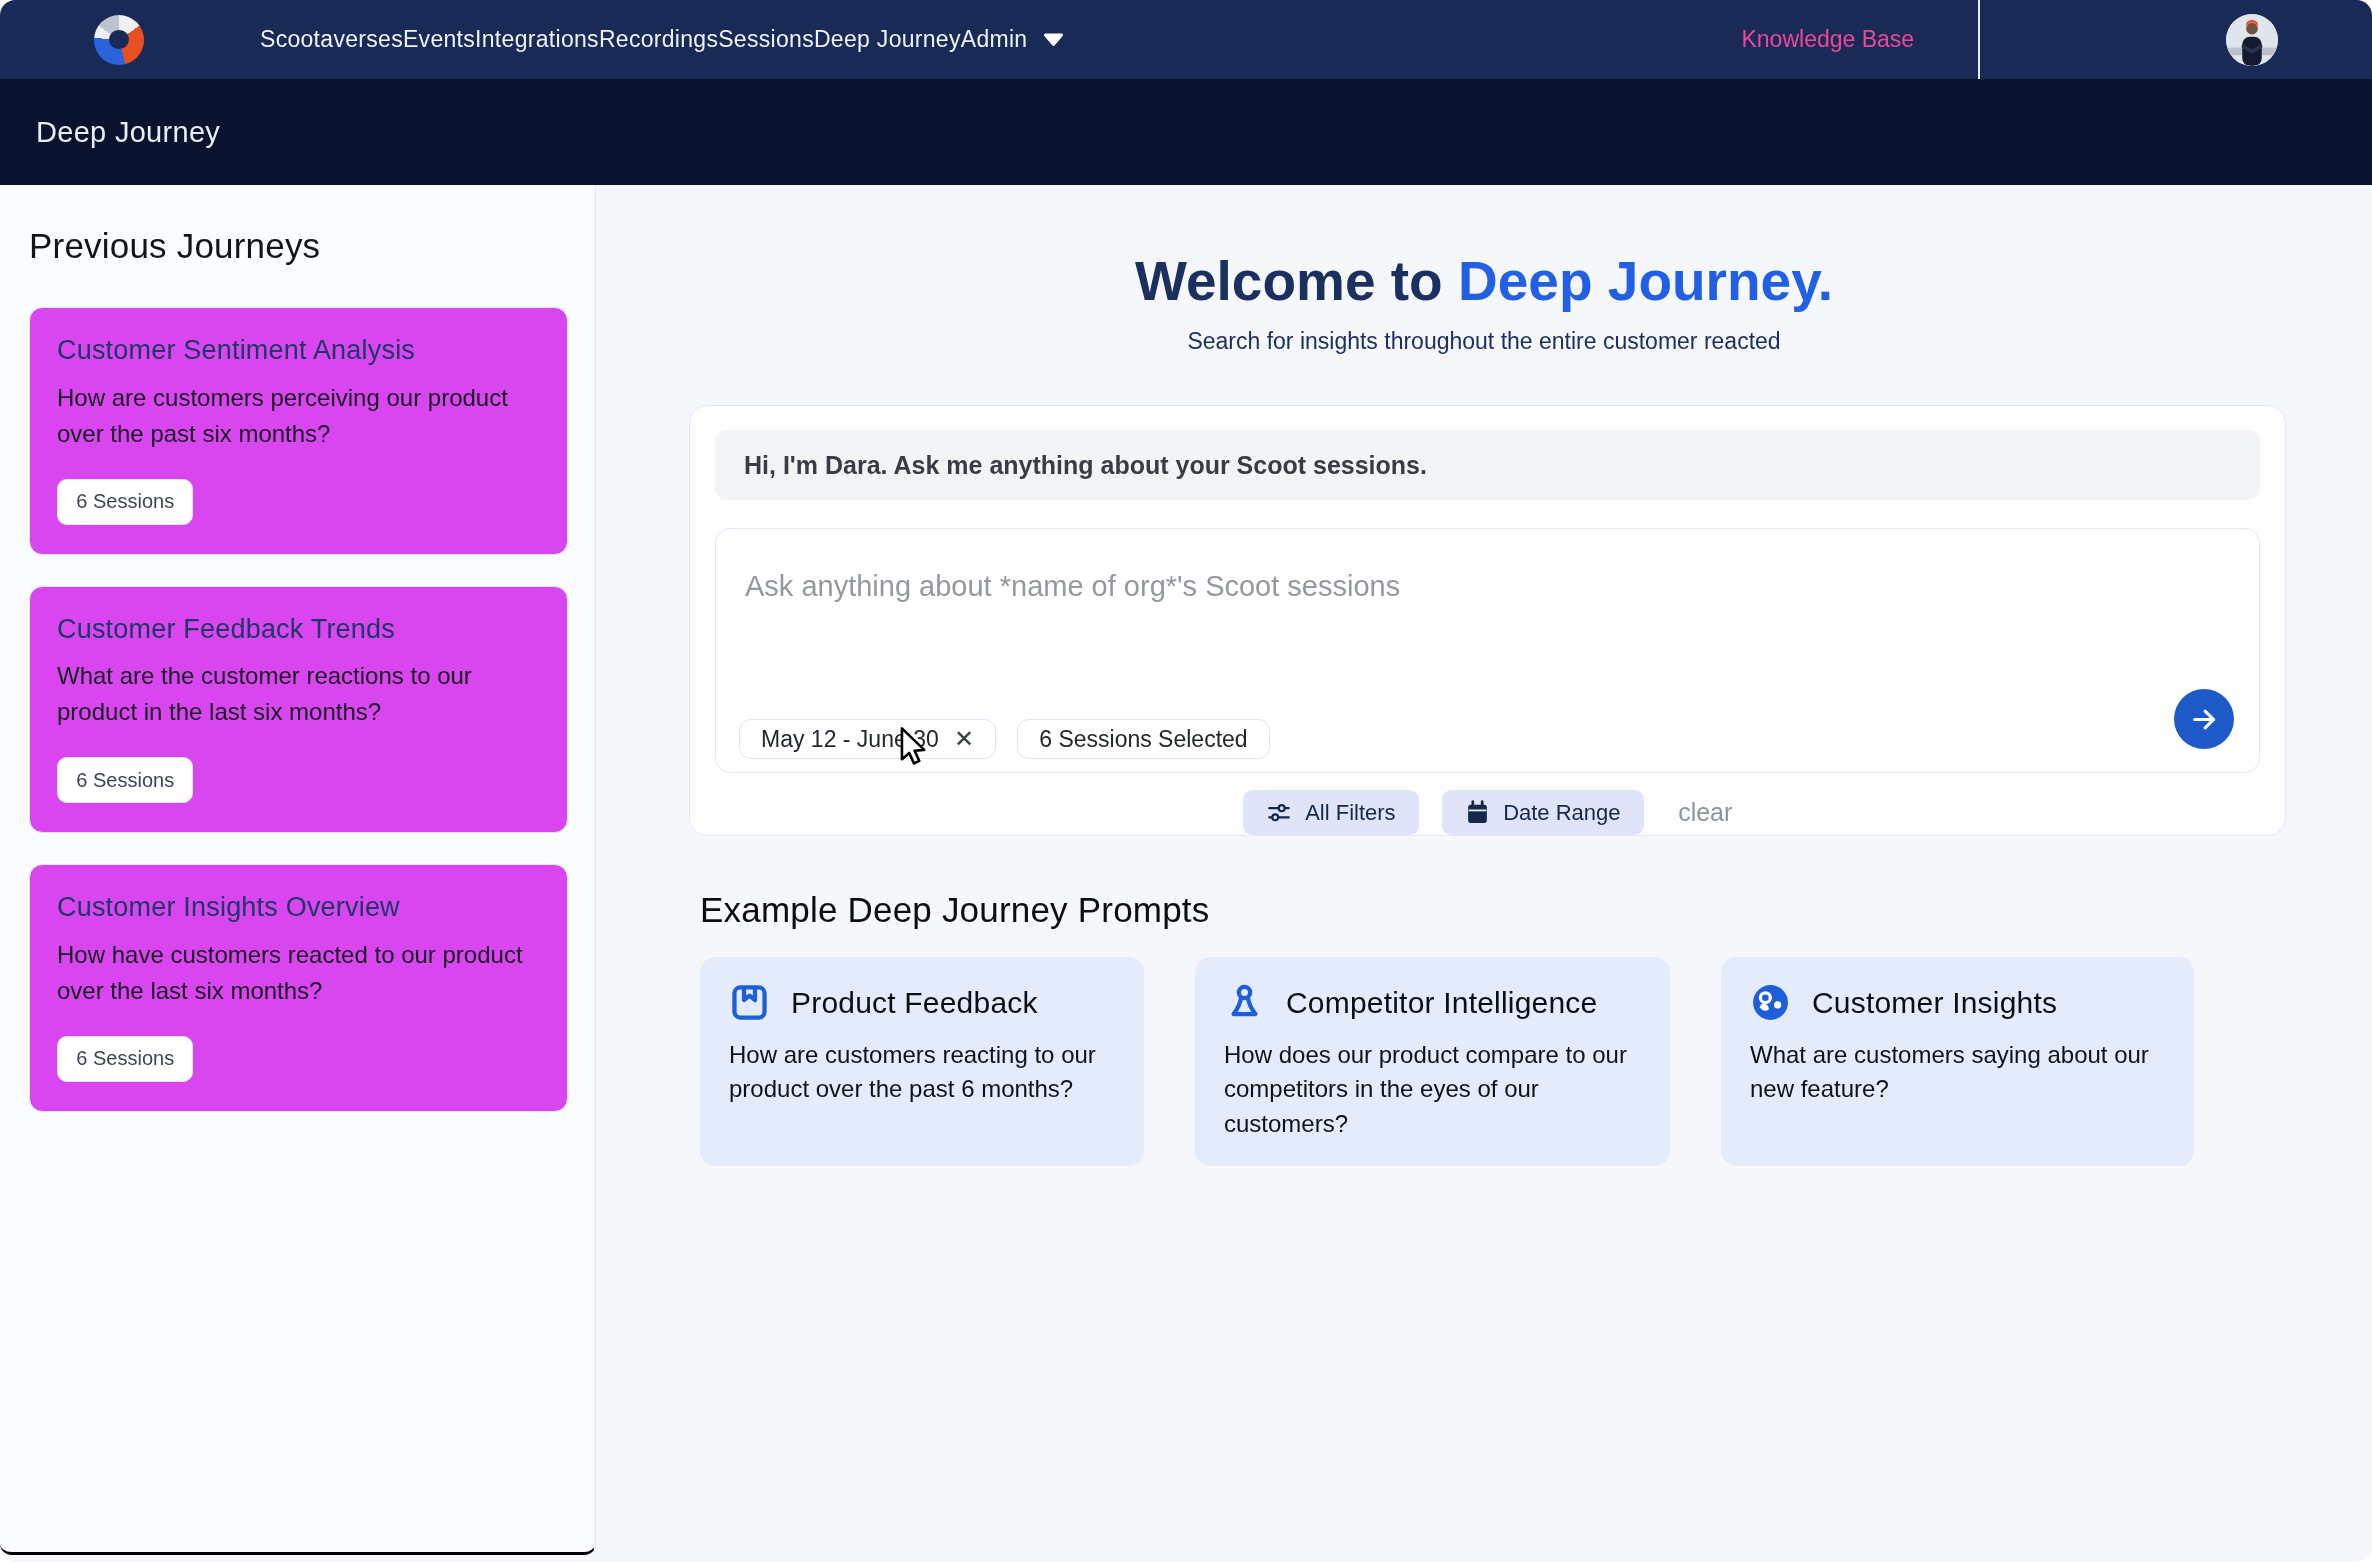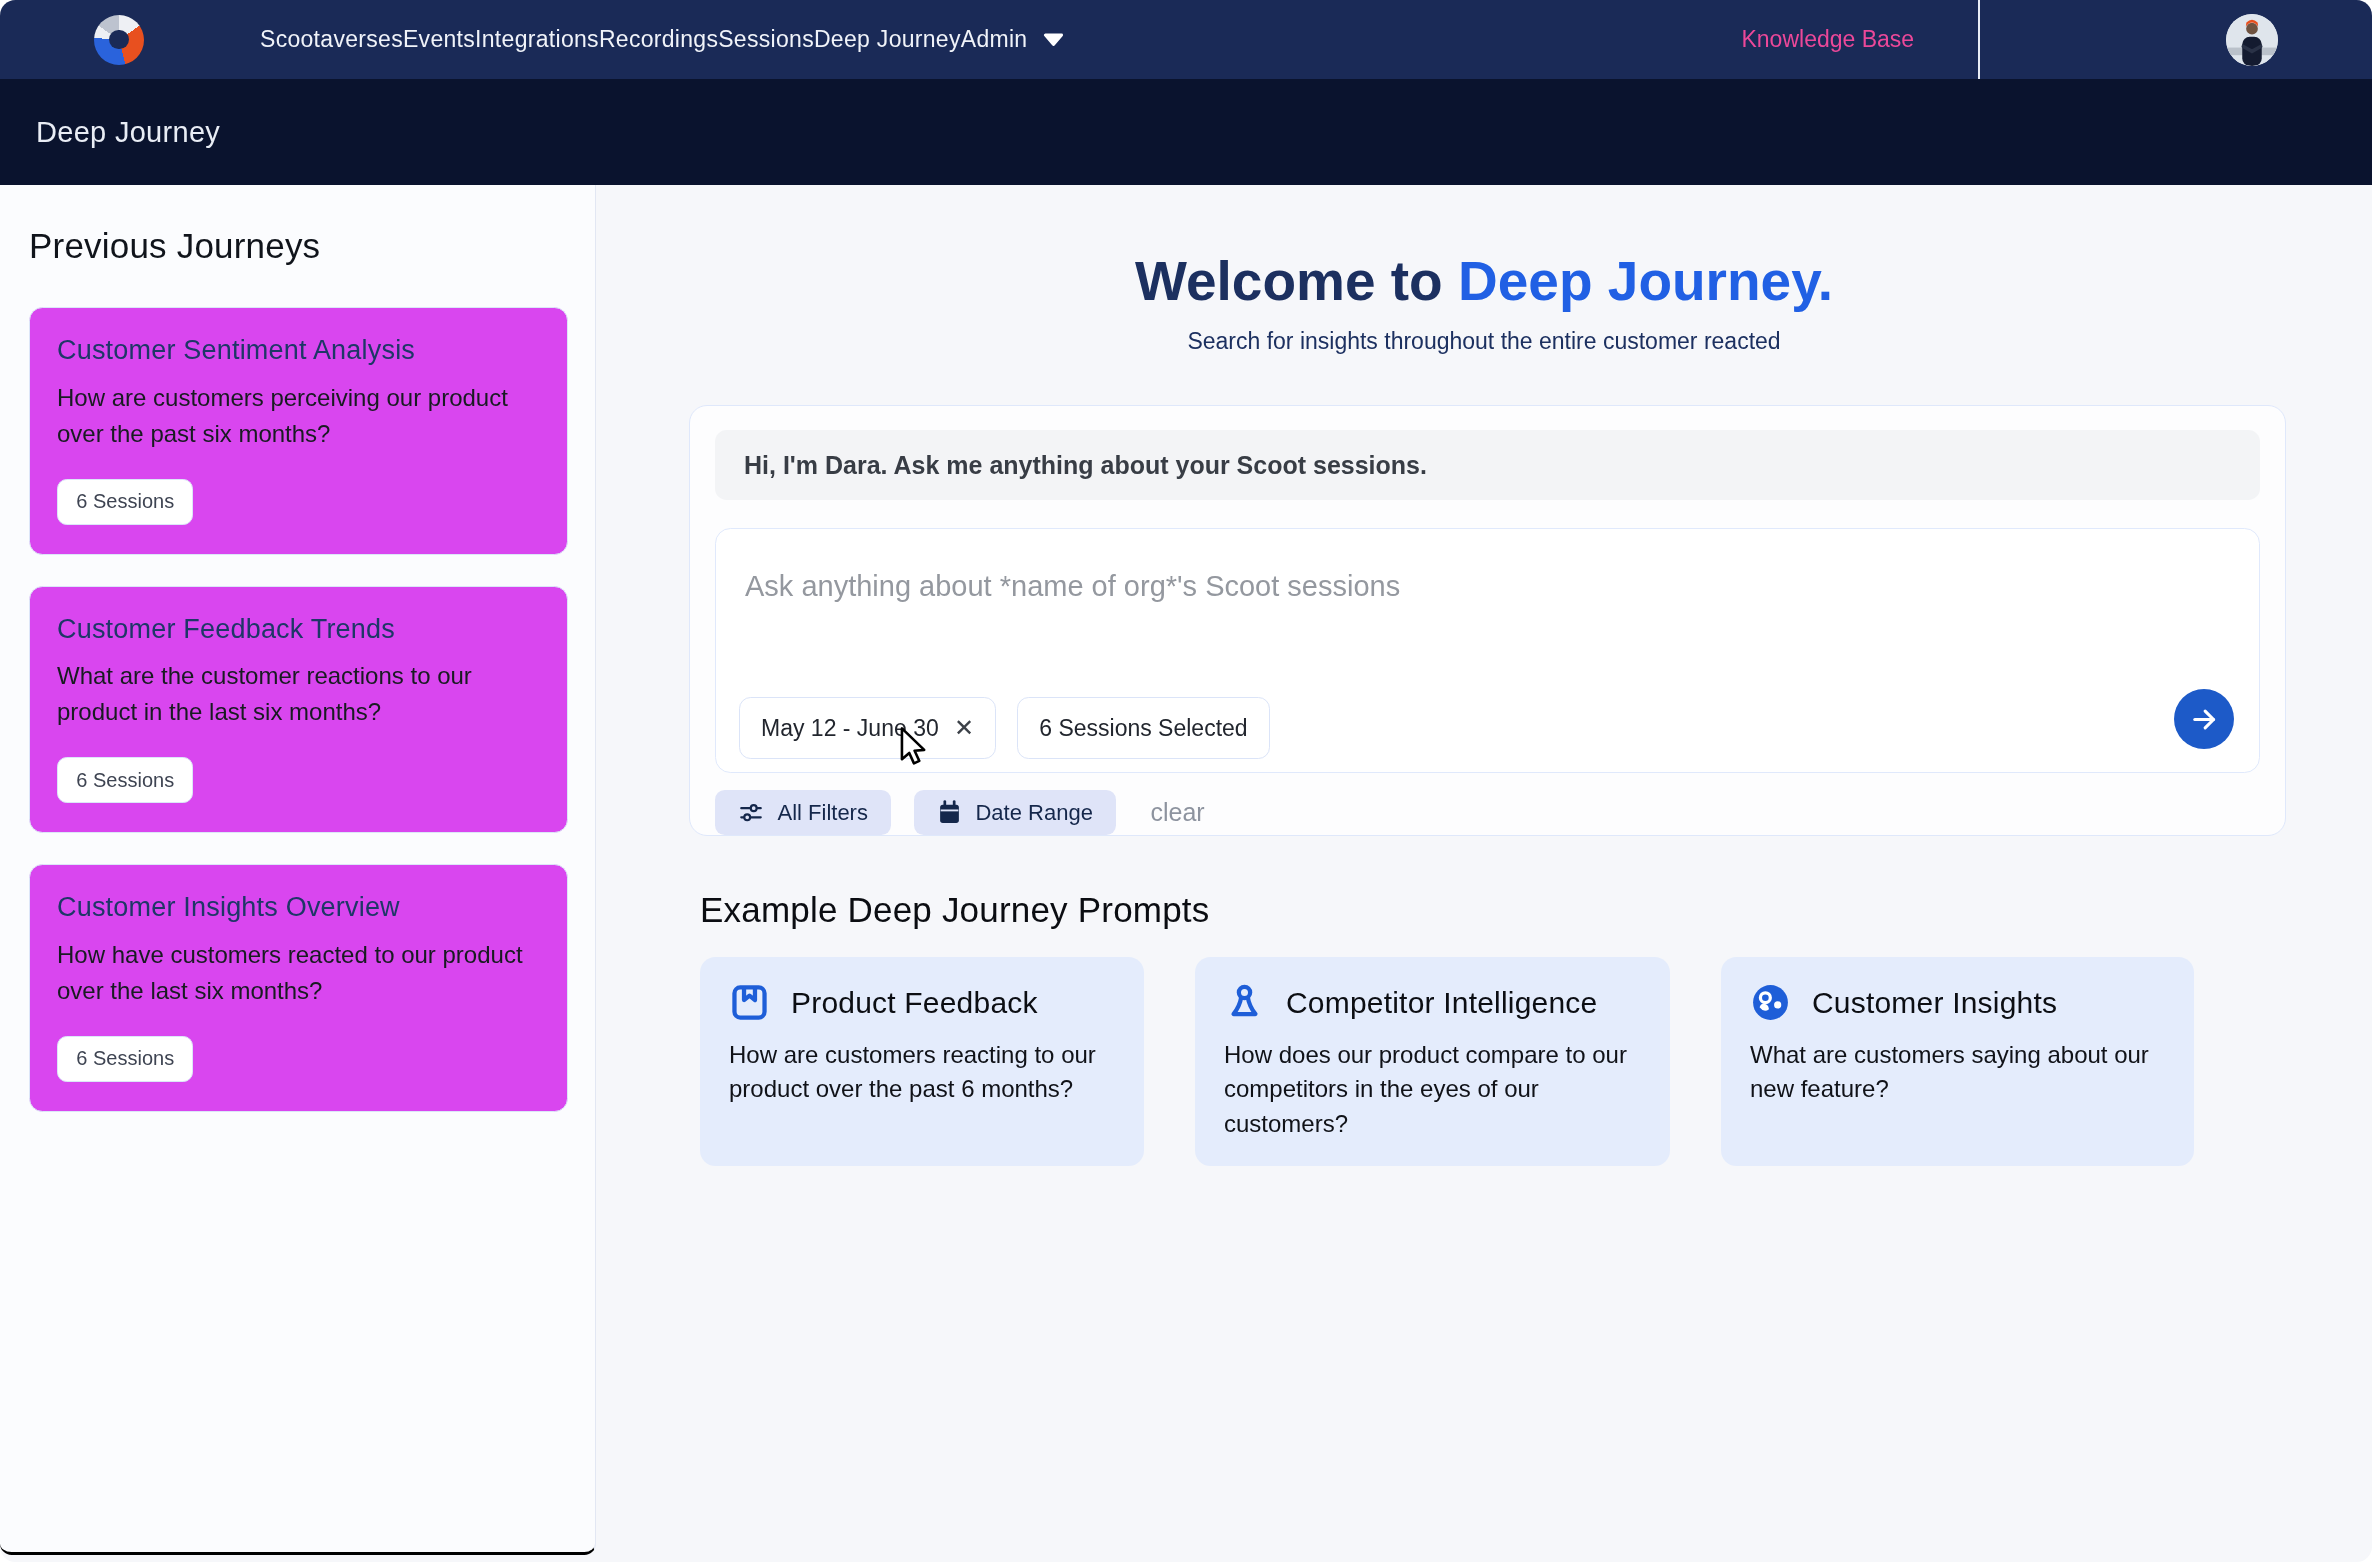--- a/index.html
+++ b/index.html
@@ -98,32 +98,32 @@
     font-size: 25px; font-weight: 700; color: #383d45;
   }
   .input-box {
     position: relative; margin-top: 28px; height: 245px;
     background: #ffffff; border: 1.9px solid #e0e9fc; border-radius: 15.4px;
     cursor: text;
   }
   .placeholder { position: absolute; top: 41px; left: 29px; font-size: 29px; color: #94989f; }
   .chips { position: absolute; left: 23px; bottom: 12.6px; display: flex; gap: 21px; }
   .chip {
-    display: flex; align-items: center; height: 62px; padding: 16px 21px;
+    display: flex; align-items: center; height: 40px; padding: 16px 21px;
     background: #fff; border: 1.9px solid #dbe4f8; border-radius: 11.6px;
     font-size: 23px; color: #22262e; cursor: pointer; white-space: nowrap;
   }
   .chip .x { margin-left: 15.4px; font-size: 24px; color: #3c4148; cursor: pointer; }
   .send-btn {
     position: absolute; right: 25px; bottom: 23px;
     width: 60px; height: 60px; border-radius: 50%; border: none;
     background: #1d5ac8; display: flex; align-items: center; justify-content: center;
     cursor: pointer;
   }
-  .filters { display: flex; align-items: center; gap: 23px; margin-top: 17.4px; }
+  .filters { display: flex; align-items: center; gap: 23px; margin-top: 17.4px; justify-content: center; }
   .filter-pill {
     display: flex; align-items: center; gap: 13.5px; height: 45px; padding: 0 23px;
     background: #dfe4f8; border: none; border-radius: 9.7px;
     font-family: "Liberation Sans", sans-serif;
     font-size: 22px; color: #15274b; cursor: pointer; white-space: nowrap;
   }
   .clear-link { margin-left: 11.6px; font-size: 25px; color: #8d939f; text-decoration: none; cursor: pointer; }
 
   .examples-heading { position: absolute; left: 104px; top: 705px; font-size: 35px; font-weight: 500; color: #0b0d12; letter-spacing: 0.2px; }
   .examples { position: absolute; left: 104px; top: 772px; display: flex; gap: 51px; }

